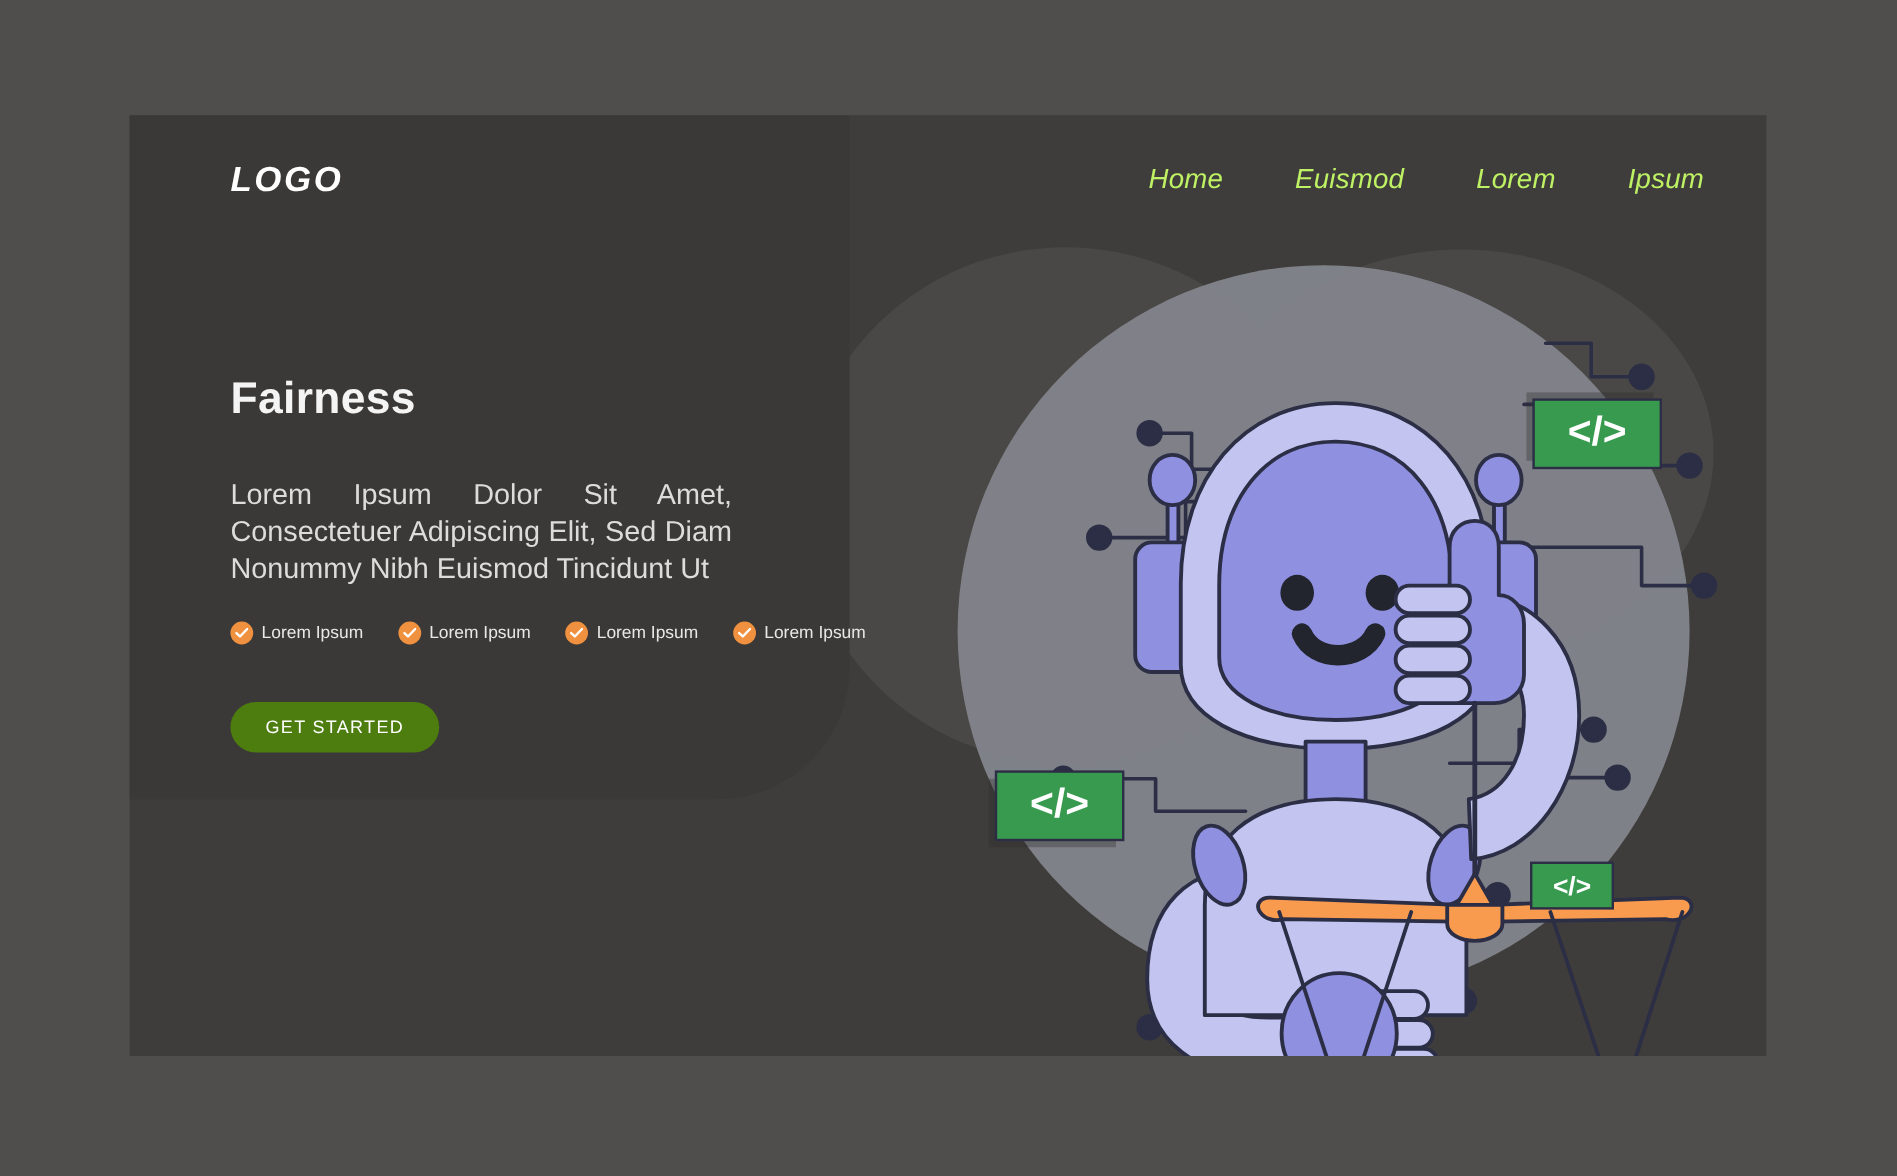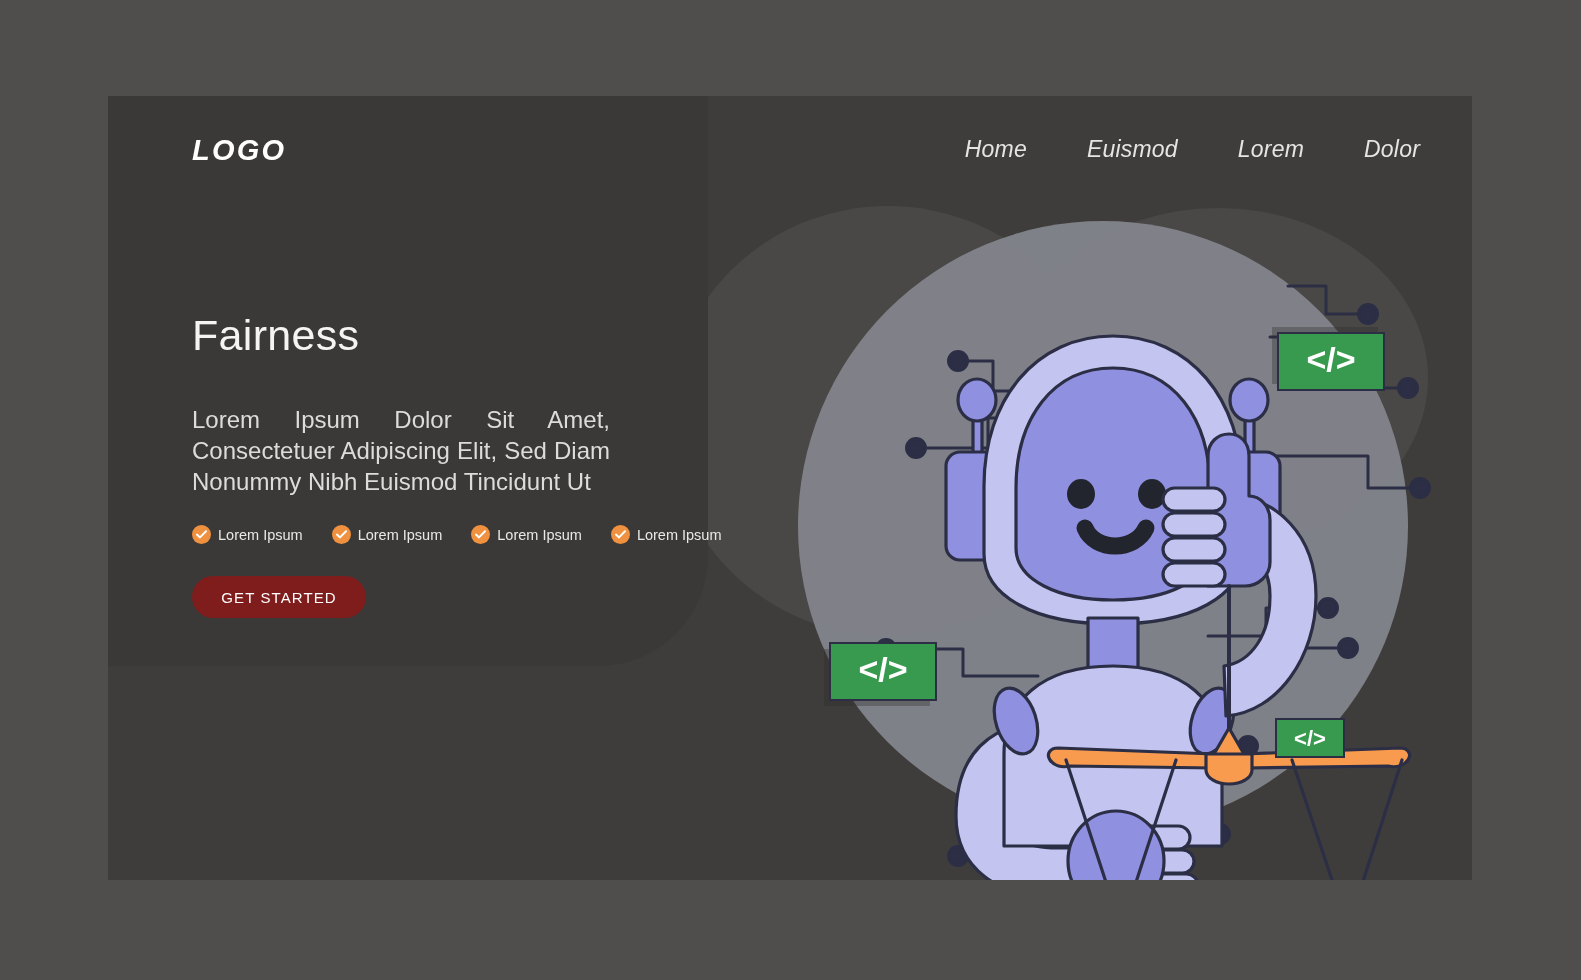--- a/index.html
+++ b/index.html
@@ -82,54 +82,54 @@
     letter-spacing: 2.2px;
   }
   #nav {
     position: absolute;
     right: 52px; top: 40px;
     display: flex;
     gap: 60px;
     align-items: center;
   }
   .nav-link {
-    color: #e5e5e5;
+    color: #bef264;
     font-size: 23px;
     letter-spacing: .2px;
     cursor: pointer;
     white-space: nowrap;
   }
 
   
   #hero {
     position: absolute;
     left: 84px; top: 215px;
     width: 470px;
     z-index: 40;
   }
   #hero-title {
     color: #f4f4f4;
-    font-size: 43px;
-    font-weight: normal;
+    font-size: 37px;
+    font-weight: bold;
     margin: 0 0 44px 0;
     letter-spacing: .3px;
   }
   #hero-sub {
     color: #dcdcdc;
     font-size: 24px;
     line-height: 31px;
     margin: 0 0 28px 0;
     width: 418px;
     text-align: justify;
   }
   #features {
     display: flex;
     gap: 0px;
     align-items: center;
-    margin-bottom: 32px;
+    margin-bottom: 48px;
   }
   .feature {
     display: flex;
     align-items: center;
     gap: 7px;
     margin-right: 29px;
     cursor: default;
   }
   .check-icon {
     width: 19px; height: 19px;
@@ -146,21 +146,21 @@
     font-size: 14.5px;
     white-space: nowrap;
   }
   #cta {
     display: inline-flex;
     align-items: center;
     justify-content: center;
     width: 174px;
     height: 42px;
     border-radius: 21px;
-    background: #7f1d1d;
+    background: #4d7c0f;
     color: #ffffff;
     font-size: 15px;
     letter-spacing: 1.1px;
     border: none;
     cursor: pointer;
     font-family: "Liberation Sans", sans-serif;
   }
 
   
   #illustration {
@@ -369,21 +369,21 @@
 
       </svg>
     </div>
 
     <div id="header">
       <div id="logo">LOGO</div>
       <nav id="nav">
         <span class="nav-link">Home</span>
         <span class="nav-link">Euismod</span>
         <span class="nav-link">Lorem</span>
-        <span class="nav-link">Dolor</span>
+        <span class="nav-link">Ipsum</span>
       </nav>
     </div>
 
     <div id="hero">
       <h1 id="hero-title">Fairness</h1>
       <p id="hero-sub">Lorem Ipsum Dolor Sit Amet, Consectetuer Adipiscing Elit, Sed Diam Nonummy Nibh Euismod Tincidunt Ut</p>
 
       <div id="features">
         <div class="feature">
           <span class="check-icon">

